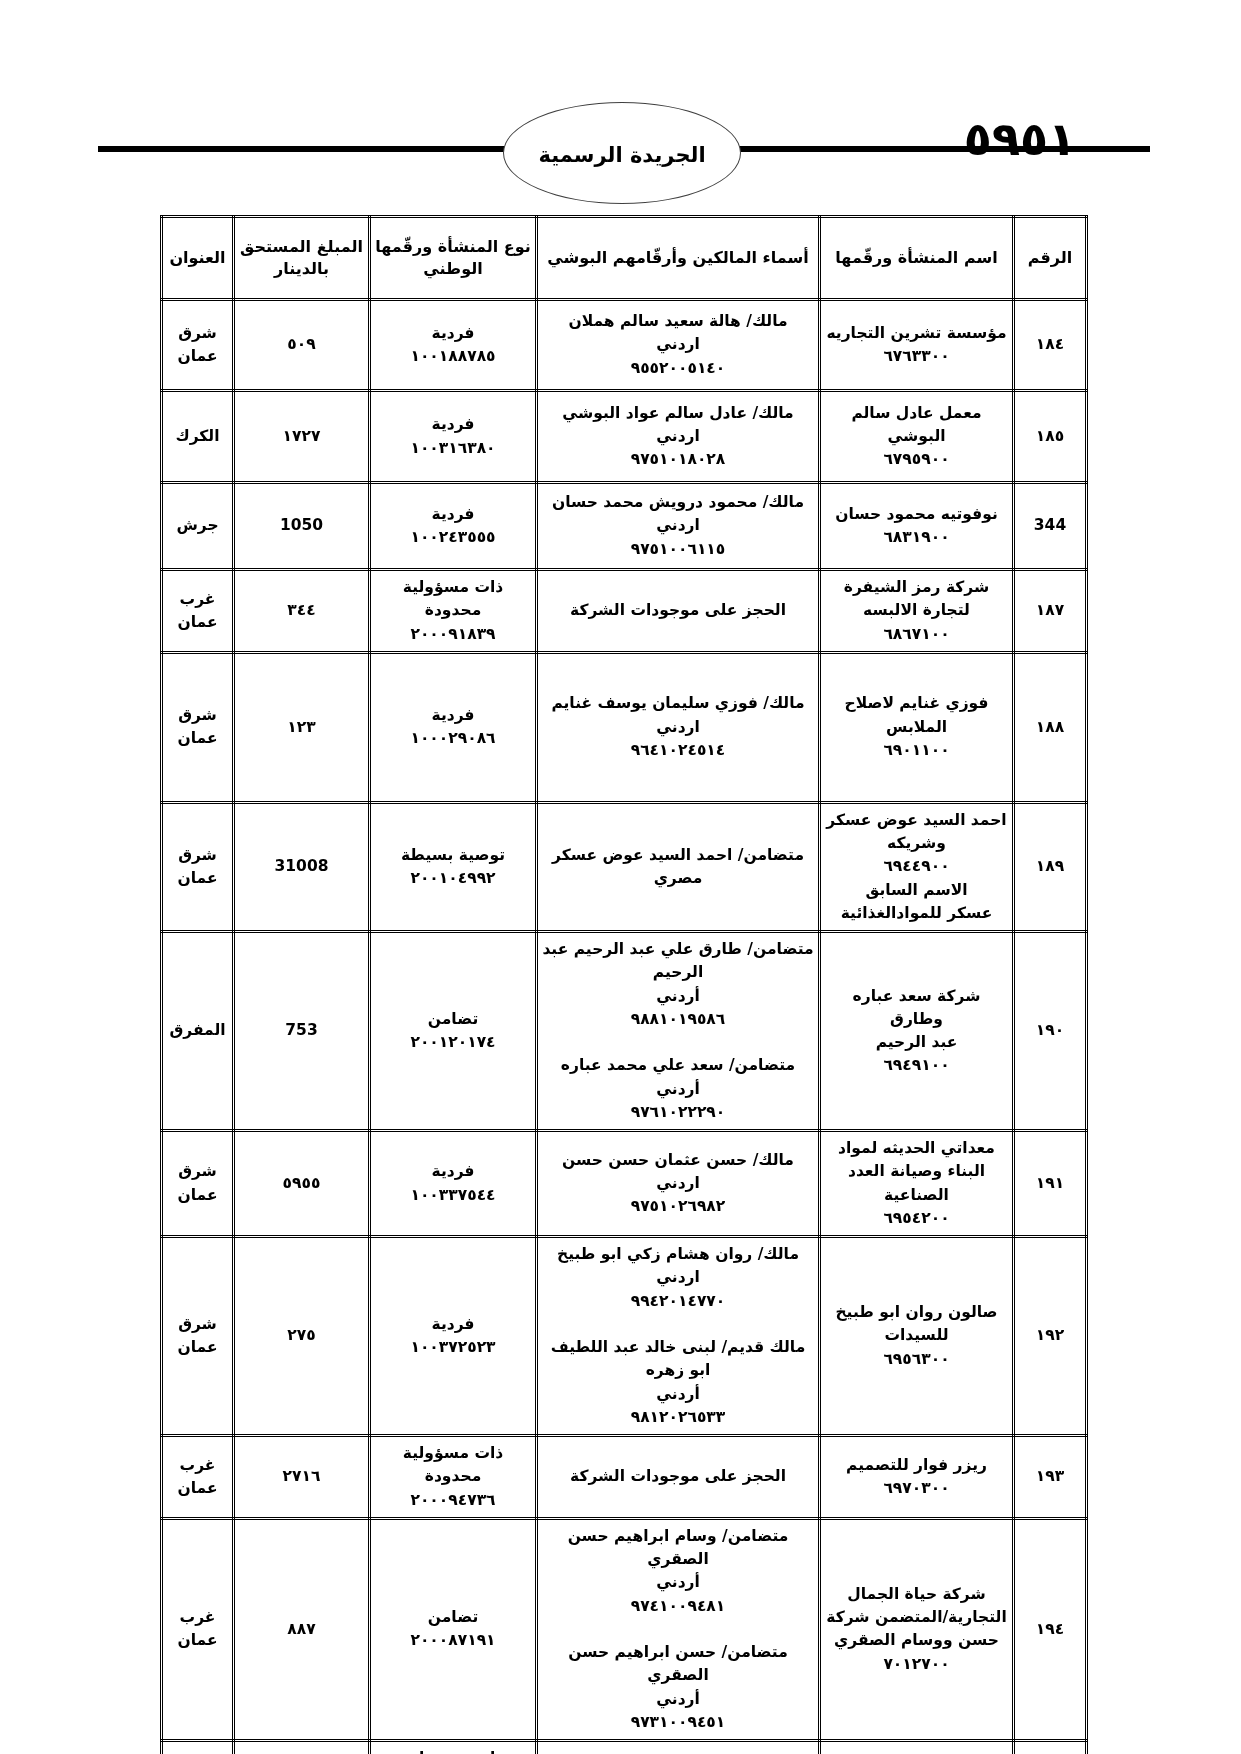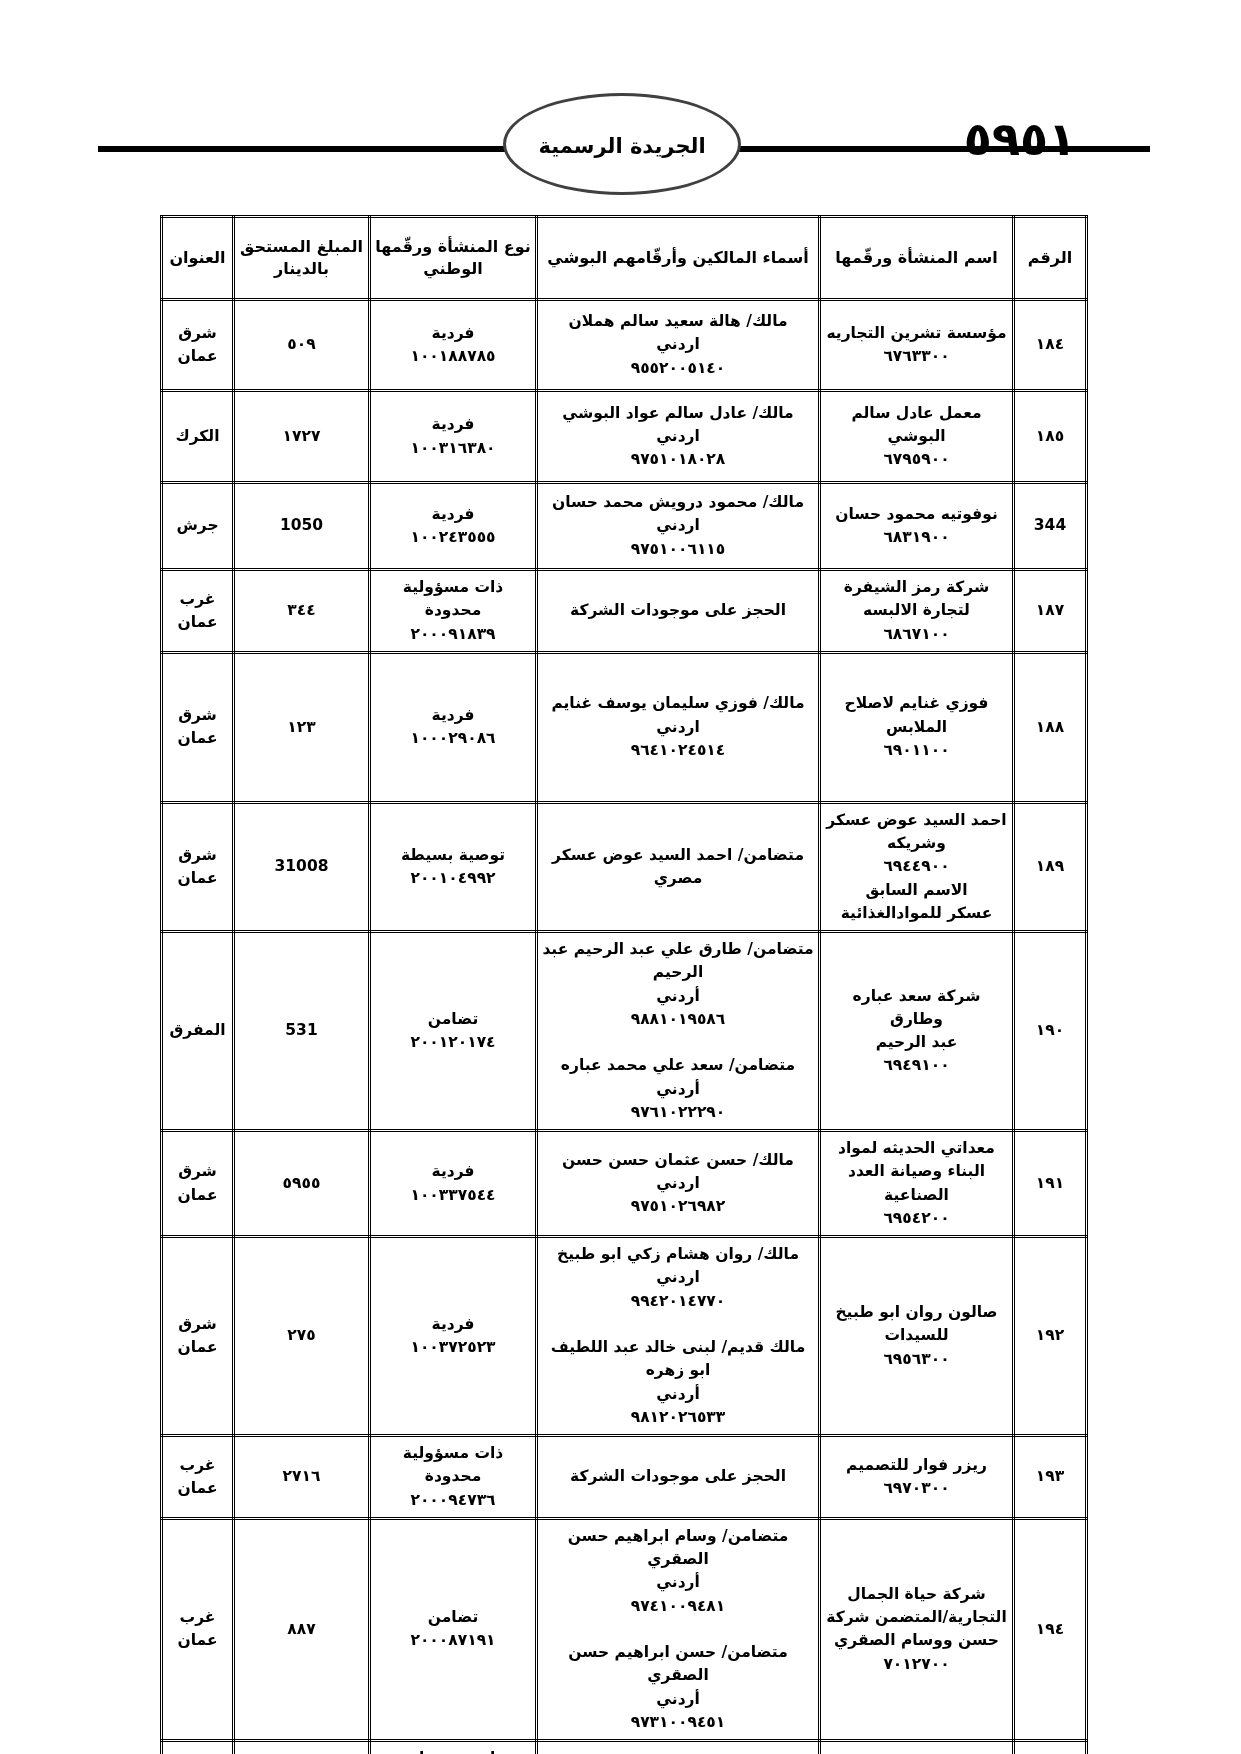--- a/index.html
+++ b/index.html
@@ -11,22 +11,22 @@
   .page-number{
     position:absolute;top:68px;left:925px;width:190px;
     font-size:46px;font-weight:bold;text-align:center;
     letter-spacing:2px;direction:rtl;margin-top:44px;
   }
   .header-rule{
     position:absolute;top:146px;left:98px;width:1052px;height:6px;
     background:#000;
   }
   .banner-oval{
-    position:absolute;top:93px;left:503px;width:238px;height:102px;
-    background:#fff;border:3px solid #404040;border-radius:50%;
+    position:absolute;top:102px;left:503px;width:238px;height:102px;
+    background:#fff;border:1px solid #404040;border-radius:50%;
     display:flex;align-items:center;justify-content:center;
     box-sizing:border-box;
   }
   .banner-oval span{
     font-size:21px;font-weight:bold;padding-top:4px;
   }
   .table-wrap{
     position:absolute;top:215px;right:153px;width:925px;
     direction:rtl;
   }
@@ -183,21 +183,21 @@
 ٦٩٤٩١٠٠</td>
     <td>متضامن/ طارق علي عبد الرحيم عبد الرحيم
 أردني
 ٩٨٨١٠١٩٥٨٦
 
 متضامن/ سعد علي محمد عباره
 أردني
 ٩٧٦١٠٢٢٢٩٠</td>
     <td>تضامن
 ٢٠٠١٢٠١٧٤</td>
-    <td>531</td>
+    <td>753</td>
     <td>المفرق</td>
   </tr>
 
   <tr>
     <td>١٩١</td>
     <td>معداتي الحديثه لمواد
 البناء وصيانة العدد
 الصناعية
 ٦٩٥٤٢٠٠</td>
     <td>مالك/ حسن عثمان حسن حسن

